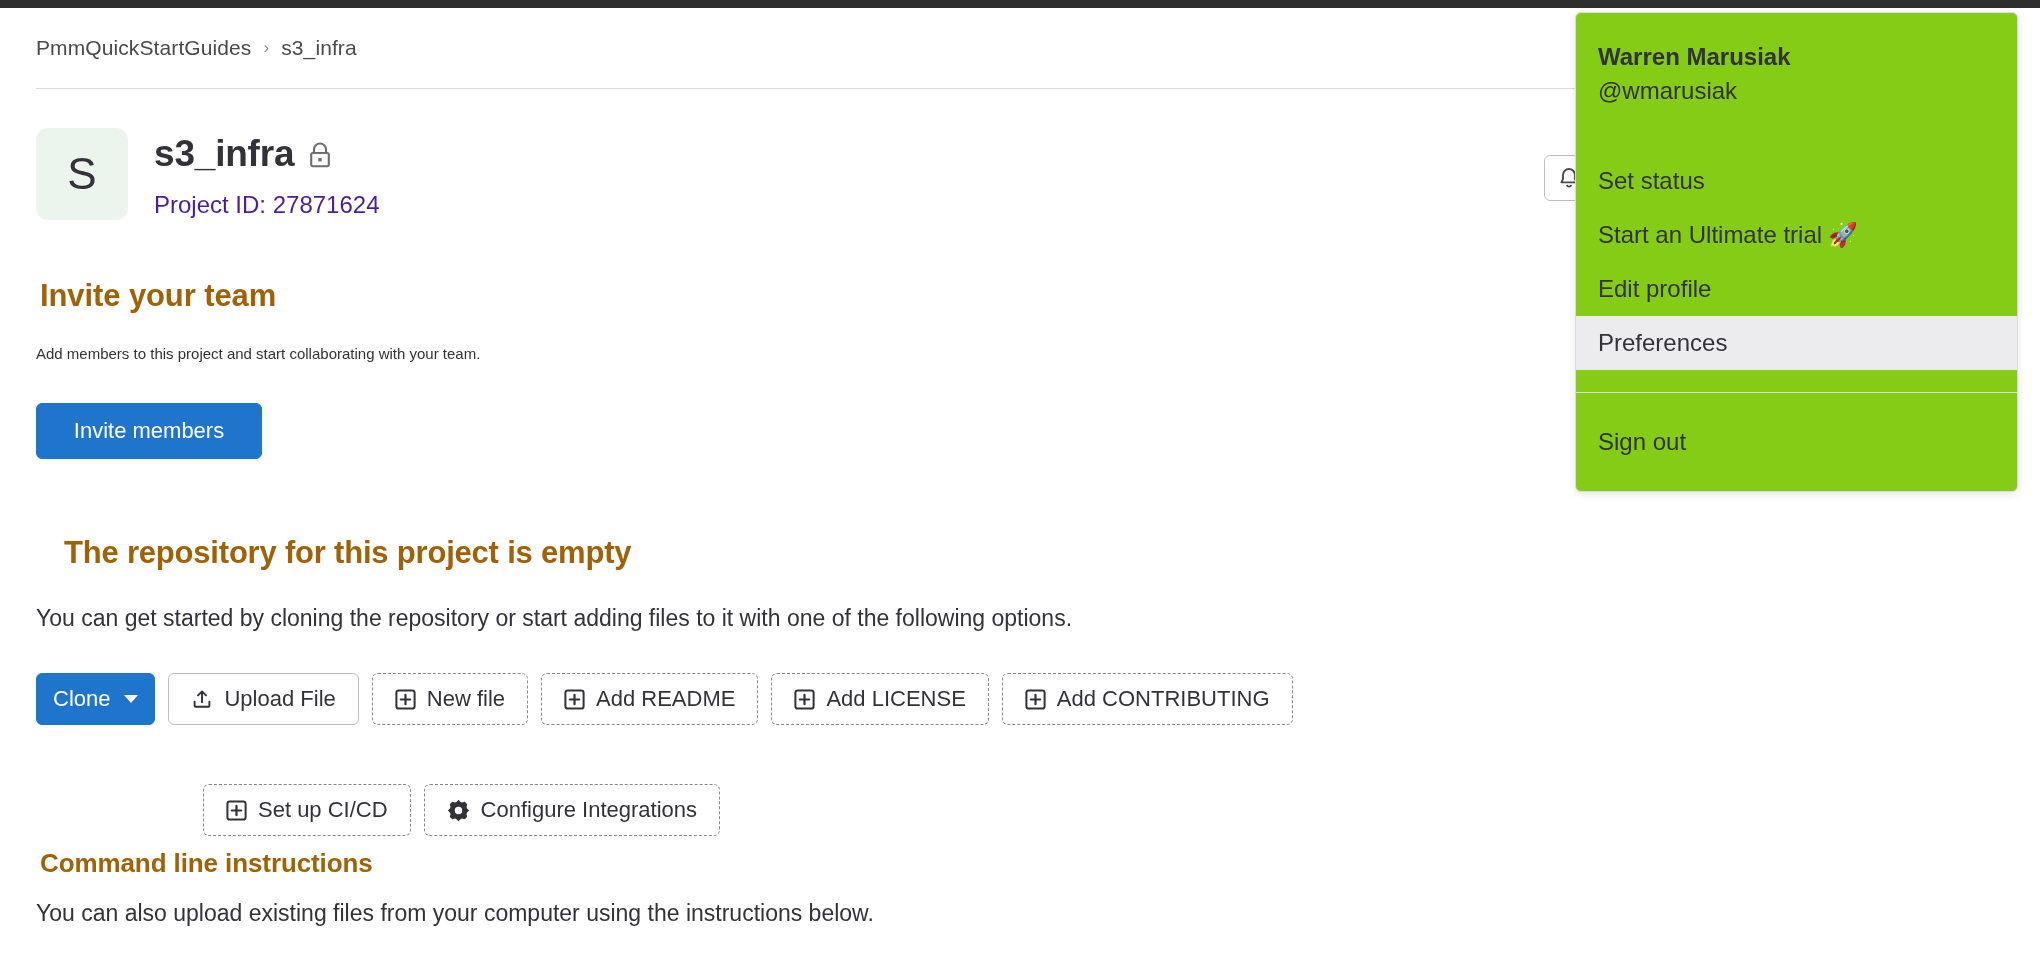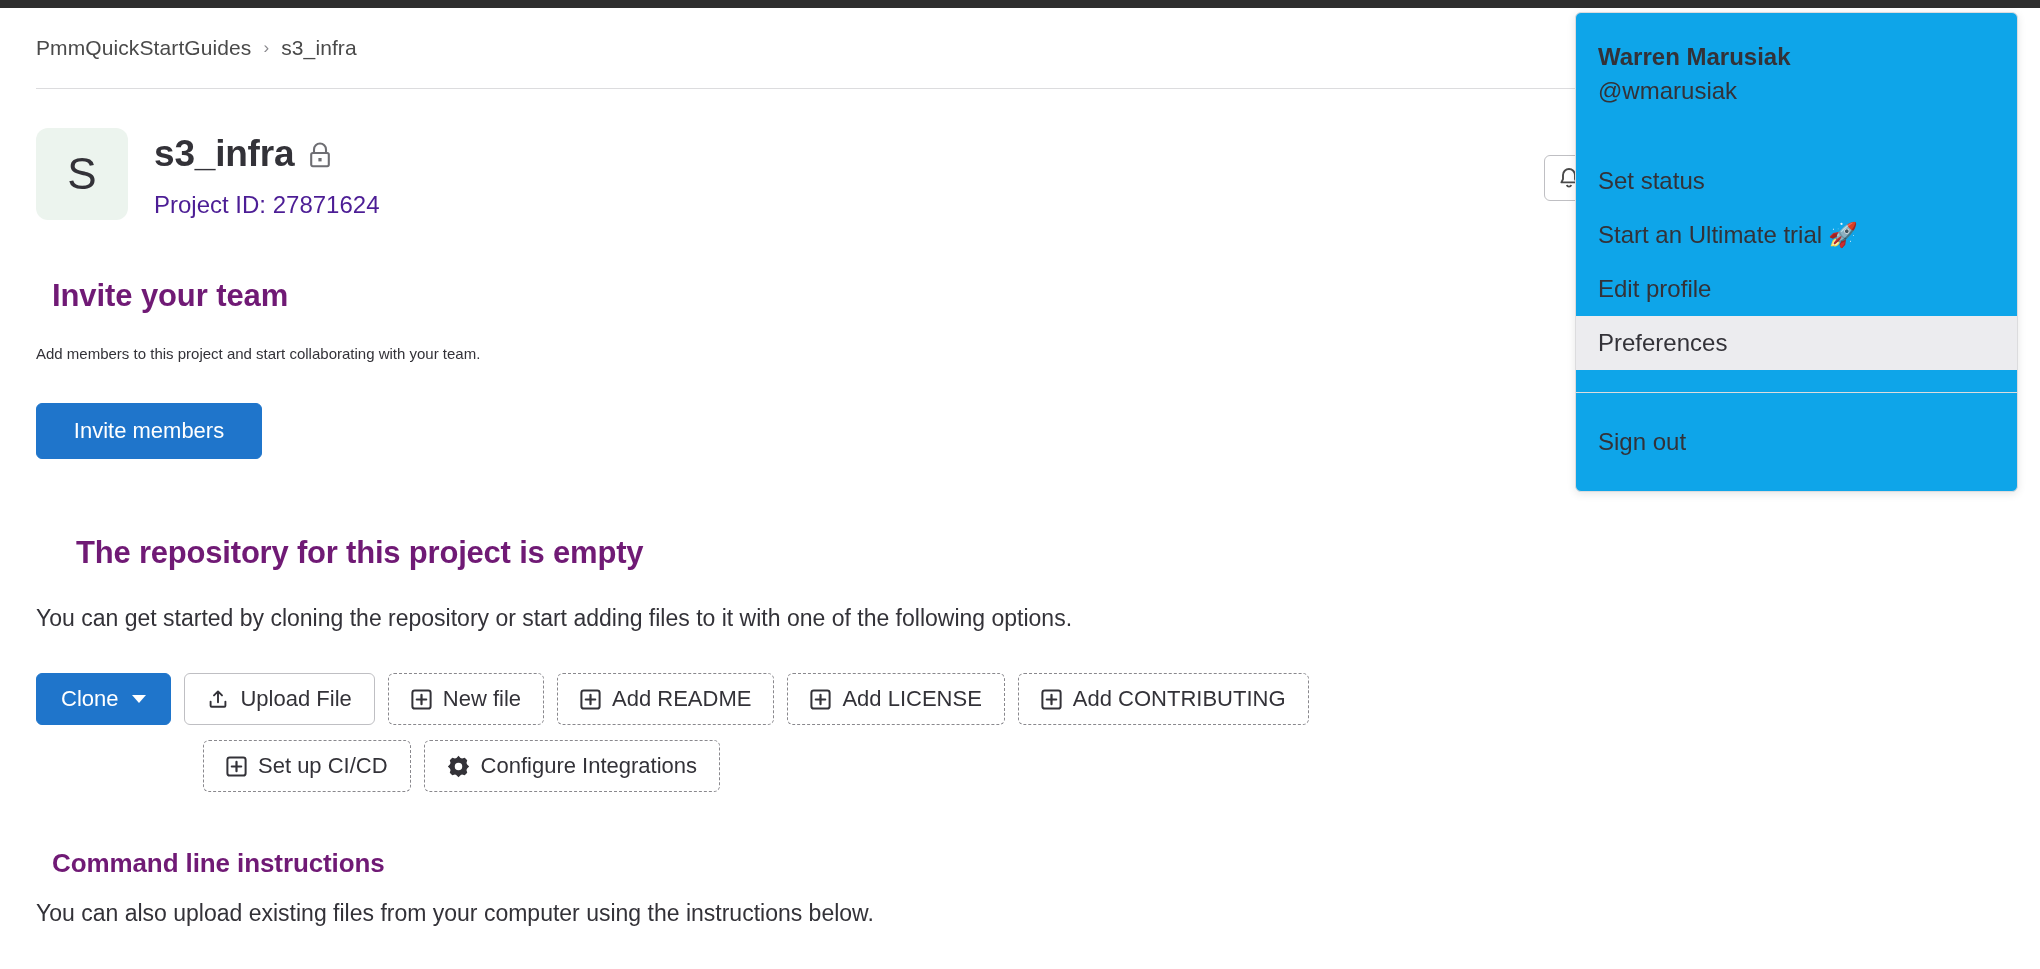--- a/index.html
+++ b/index.html
@@ -112,23 +112,23 @@
     display: flex;
     align-items: center;
     justify-content: flex-start;
     padding-left: 12px;
     cursor: pointer;
   }
 
   
   .h2 {
     position: absolute;
-    left: 52px;
+    left: 40px;
     font-weight: bold;
-    color: #701a75;
+    color: #a16207;
   }
   .p {
     position: absolute;
     left: 36px;
     color: #333238;
   }
 
   #invite-heading { top: 278px; font-size: 31px; letter-spacing: -0.1px; }
   #invite-desc    { top: 345px; font-size: 15px; }
 
@@ -154,21 +154,21 @@
   #empty-desc    { top: 605px; font-size: 23px; }
 
   
   .btn-row {
     position: absolute;
     display: flex;
     align-items: center;
     gap: 13px;
   }
   #btn-row-1 { top: 673px; left: 36px; }
-  #btn-row-2 { top: 740px; left: 203px; align-items: center; }
+  #btn-row-2 { top: 784px; left: 203px; align-items: center; }
 
   .btn {
     height: 52px;
     border-radius: 6px;
     background: #ffffff;
     color: #333238;
     font-size: 22px;
     font-family: "Liberation Sans", sans-serif;
     display: inline-flex;
     align-items: center;
@@ -176,21 +176,21 @@
     gap: 11px;
     padding: 0 22px;
     cursor: pointer;
     white-space: nowrap;
   }
   .btn.solid-blue {
     background: #1f75cb;
     border: 1px solid #1f75cb;
     color: #ffffff;
     gap: 14px;
-    padding: 0 24px;
+    padding: 0 16px;
   }
   .btn.outline {
     border: 1px solid #bfbfc3;
   }
   .btn.dashed {
     border: 1px dashed #89888d;
   }
 
   .caret {
     width: 0; height: 0;
@@ -204,21 +204,21 @@
 
   #cmd-heading { top: 848px; font-size: 26px; letter-spacing: -0.1px; }
   #cmd-desc    { top: 900px; font-size: 23px; }
 
   
   .user-dropdown {
     position: absolute;
     top: 12px;
     left: 1575px;
     width: 443px;
-    background: #0ea5e9;
+    background: #84cc16;
     border: 1px solid #dcdcde;
     border-radius: 6px;
     box-shadow: 0 2px 8px rgba(0,0,0,0.10);
     overflow: hidden;
     z-index: 50;
   }
   .dd-section { padding: 22px 0; }
   .dd-section + .dd-section { border-top: 1px solid #dcdcde; }
 
   .dd-profile { padding: 28px 22px 24px 22px; }

